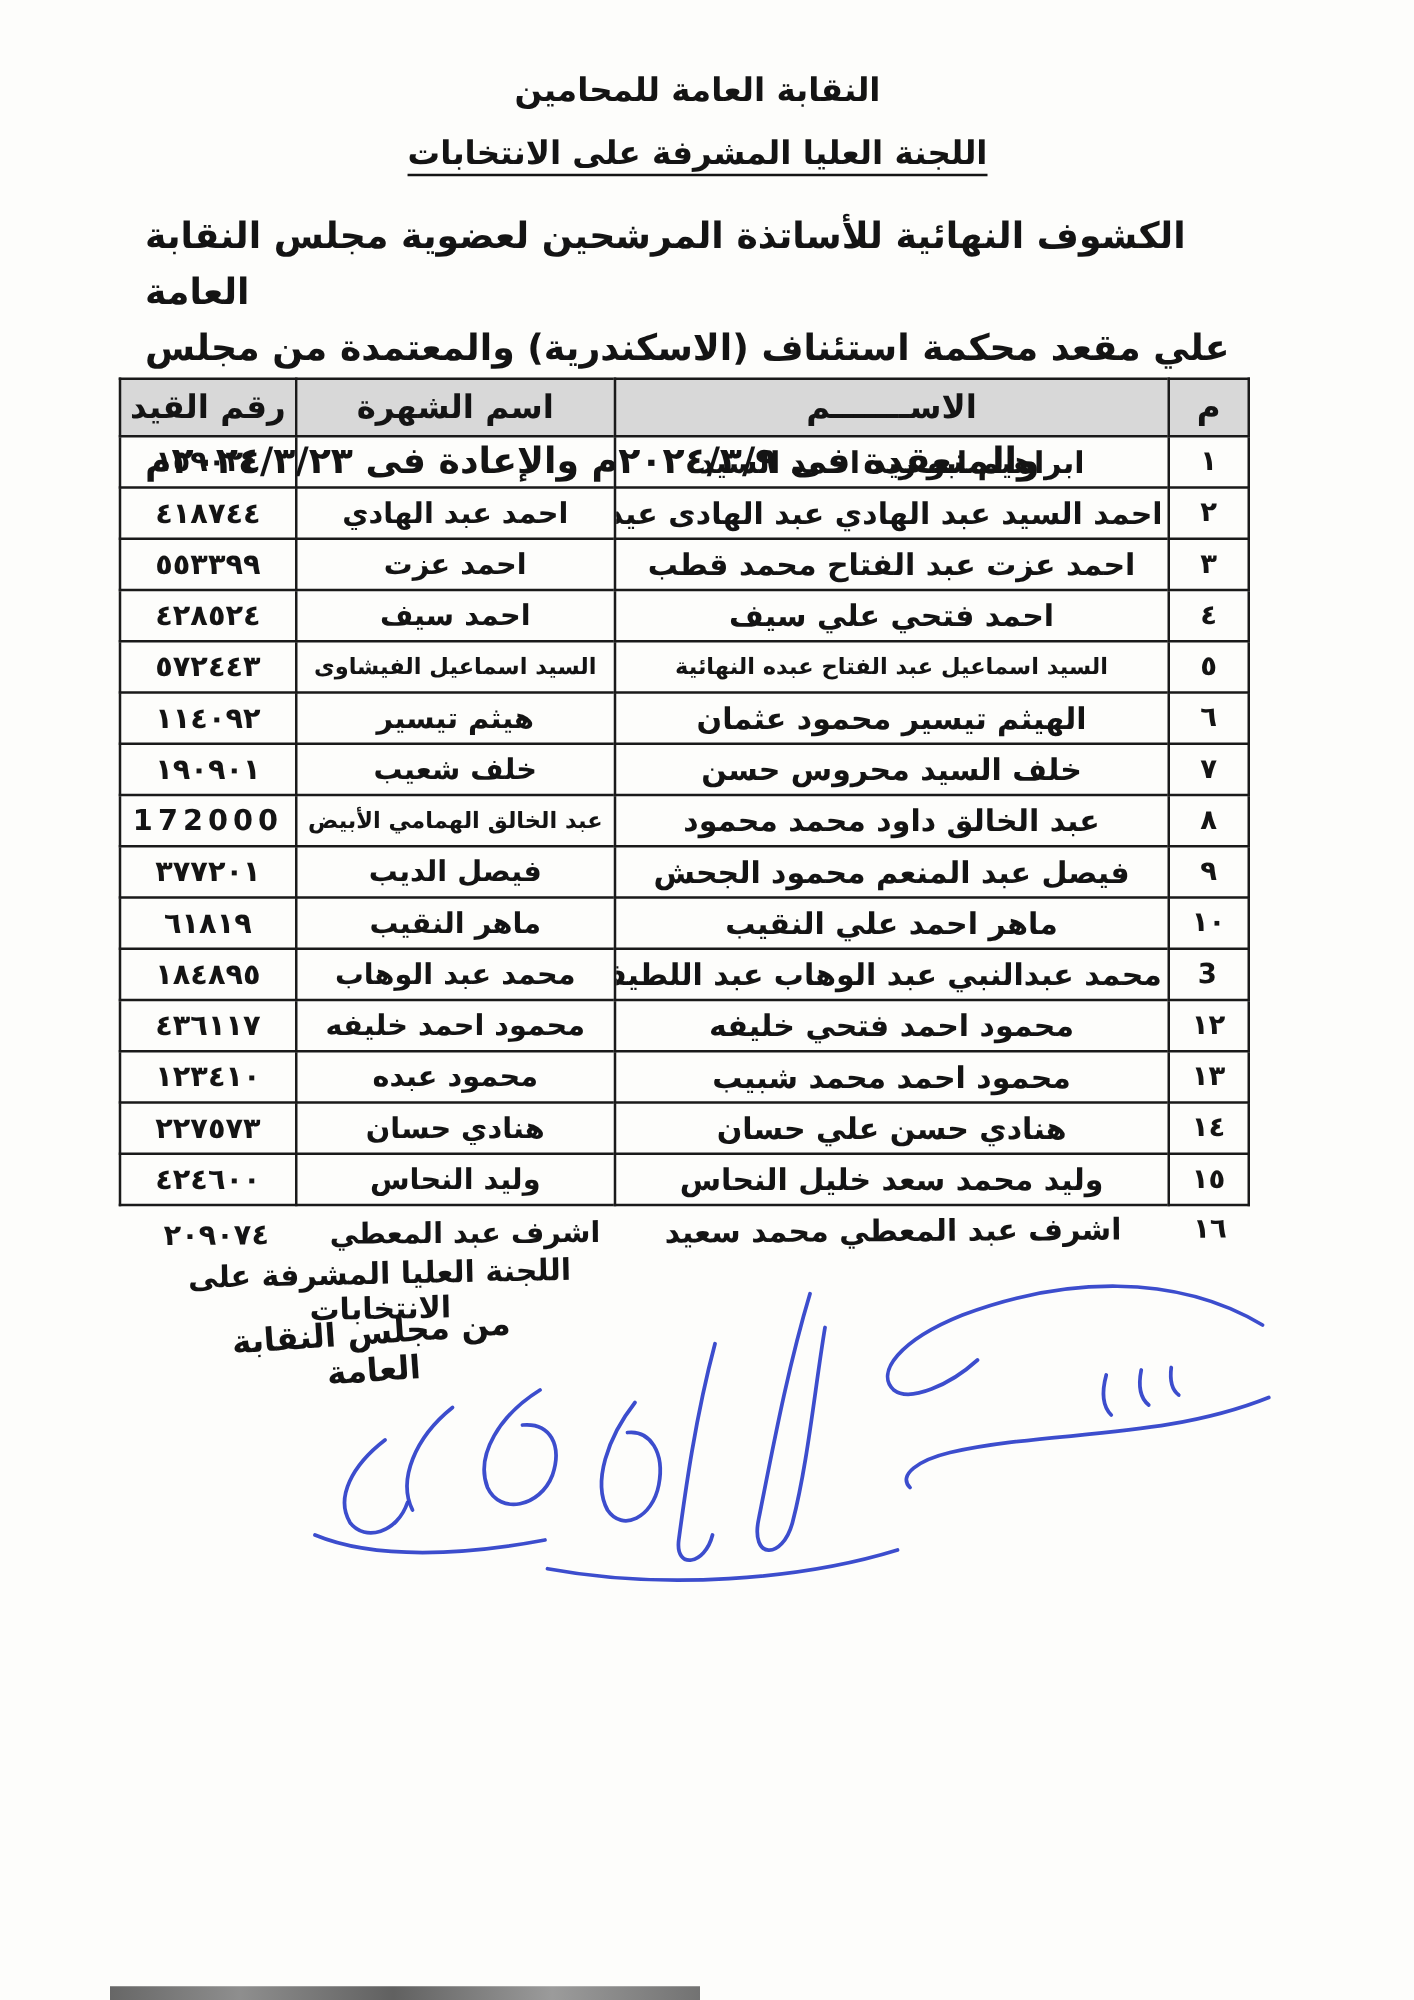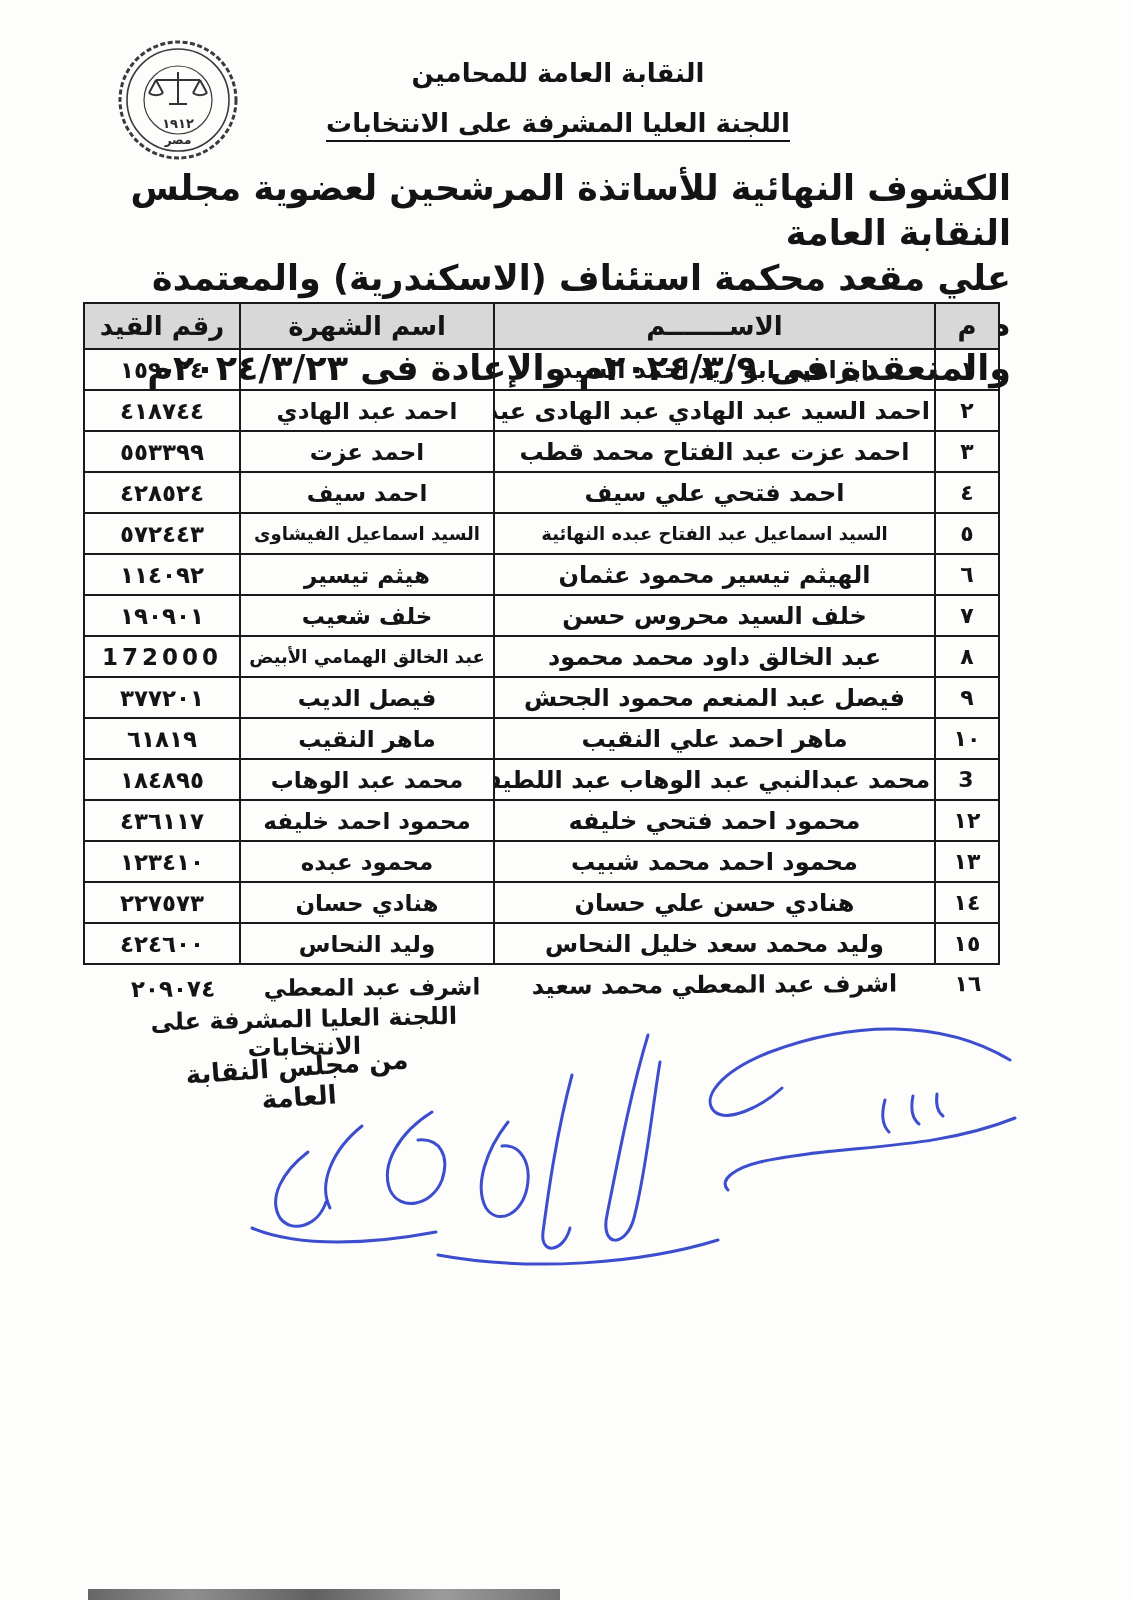--- a/index.html
+++ b/index.html
@@ -9,35 +9,35 @@
     position:relative; width:1131px; height:1600px; margin:0 auto;
     background:#fdfdfb; color:#141414; direction:rtl; overflow:hidden;
   }
   
   .seal { position:absolute; left:110px; top:36px; width:136px; height:136px; }
   
   .letterhead { position:absolute; top:44px; right:341px; text-align:center;margin-top:14px; }
   .org-name { font-size:26px; font-weight:bold; margin-bottom:20px; letter-spacing:.5px; }
   .committee-name { font-size:26px; font-weight:bold; text-decoration:underline; text-underline-offset:8px; }
   
-  .doc-title { position:absolute; top:166px; right:120px; width:895px; text-align:right;
-    font-size:35px; font-weight:bold; line-height:45px; }
+  .doc-title { position:absolute; top:166px; right:120px; width:895px; text-align:left;
+    font-size:29px; font-weight:bold; line-height:45px; }
   
   table.candidates { position:absolute; top:302px; right:131px; width:905px;
     border-collapse:collapse; table-layout:fixed; }
   .candidates th, .candidates td {
     border:2px solid #1a1a1a; text-align:center; vertical-align:middle;
     font-weight:bold; padding:0 4px; overflow:hidden; white-space:nowrap;
   }
   .candidates thead th { background:#d8d8d8; height:46px; font-size:26px; }
   .candidates tbody td { height:41px; }
   .c-num   { width:64px;  font-size:22px; letter-spacing:2px; }
   .c-name  { width:441px; font-size:24px; }
   .c-known { width:254px; font-size:23px; }
-  .c-reg   { width:156px; font-size:23px; letter-spacing:4px; }
+  .c-reg   { width:140px; font-size:23px; letter-spacing:4px; }
   td.small, div.small { font-size:18px !important; letter-spacing:0 !important; }
   
   .outside-row {
     position:absolute; top:963px; right:131px; width:905px; height:46px;
     display:grid; grid-template-columns:64px 443px 242px 156px;
     align-items:center; font-weight:bold; transform:rotate(-0.4deg);
   }
   .outside-row > div { text-align:center; }
   .o-num { font-size:22px; letter-spacing:2px; }
   .o-name { font-size:24px; }
@@ -61,38 +61,20 @@
     background:linear-gradient(90deg,#4c4c4c,#7b7b7b 22%,#454545 48%,#8a8a8a 75%,#5a5a5a);
     opacity:.85;
   }
   .seal svg text { font-family:"DejaVu Sans", sans-serif; font-weight:bold; fill:#2b2b2b; }
 </style>
 </head>
 <body>
 
 <div class="page">
 
-  <div class="seal">
-    <svg viewBox="0 0 136 136" width="136" height="136">
-      <circle cx="68" cy="64" r="58" fill="none" stroke="#3a3a3a" stroke-width="3" stroke-dasharray="5 2.5"></circle>
-      <circle cx="68" cy="64" r="51" fill="none" stroke="#3a3a3a" stroke-width="1.6"></circle>
-      <circle cx="68" cy="64" r="34" fill="none" stroke="#3a3a3a" stroke-width="1.2"></circle>
-      <g stroke="#333" stroke-width="2" fill="none">
-        <path d="M68 36 v32"></path>
-        <path d="M46 44 h44"></path>
-        <path d="M46 44 l-7 13 M46 44 l7 13"></path>
-        <path d="M39 57 a9 6 0 0 0 14 0"></path>
-        <path d="M90 44 l-7 13 M90 44 l7 13"></path>
-        <path d="M83 57 a9 6 0 0 0 14 0"></path>
-        <path d="M59 68 h18"></path>
-      </g>
-      <text x="68" y="92" font-size="13" text-anchor="middle">١٩١٢</text>
-      <text x="68" y="108" font-size="12" text-anchor="middle">مصر</text>
-    </svg>
-  </div>
 
   <div class="letterhead">
     <div class="org-name">النقابة العامة للمحامين</div>
     <div class="committee-name">اللجنة العليا المشرفة على الانتخابات</div>
   </div>
 
   <div class="doc-title">
     <div>الكشوف النهائية للأساتذة المرشحين لعضوية مجلس النقابة العامة</div>
     <div>علي مقعد محكمة استئناف (الاسكندرية) والمعتمدة من مجلس النقابة العامة</div>
     <div>والمنعقدة فى ٢٠٢٤/٣/٩م والإعادة فى ٢٠٢٤/٣/٢٣م</div>

